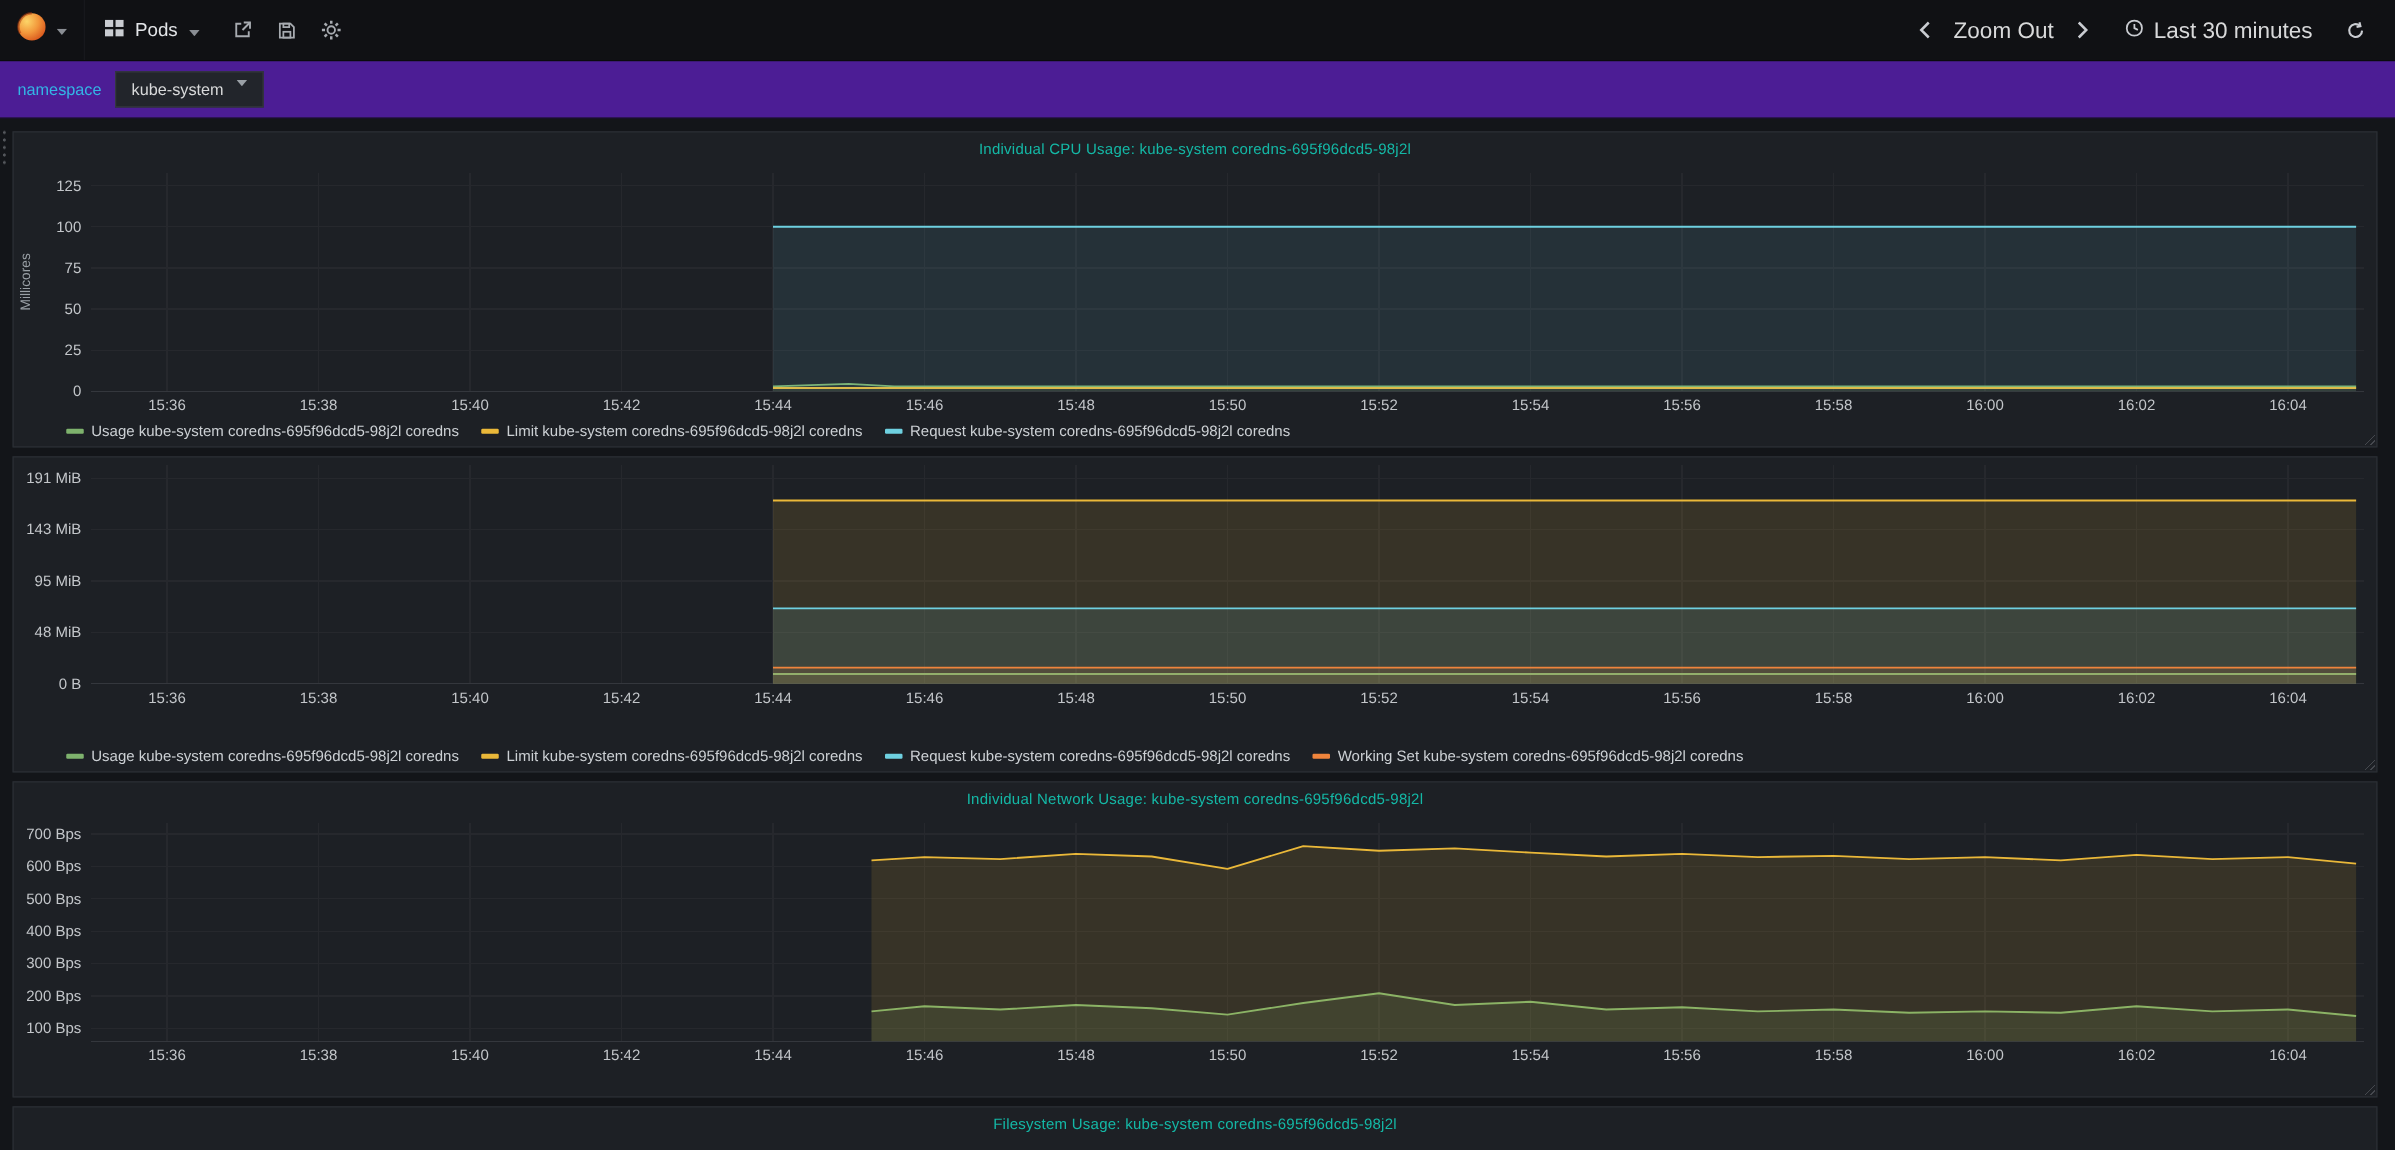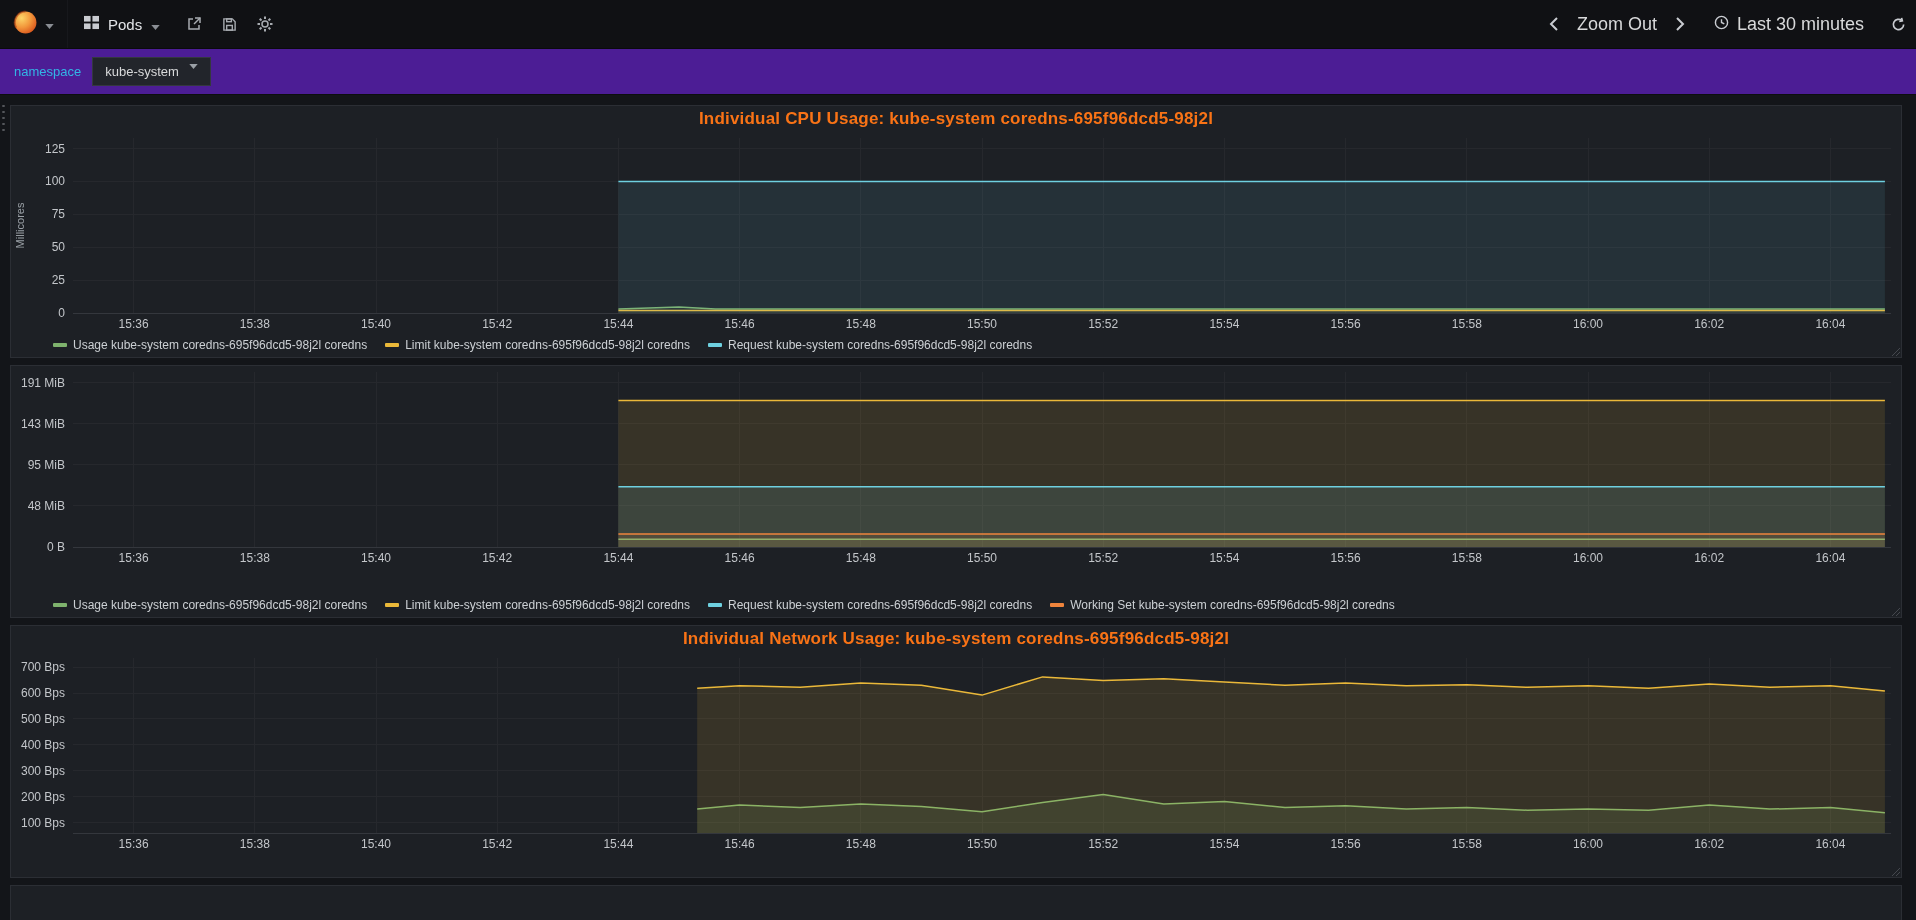--- a/index.html
+++ b/index.html
@@ -1,20 +1,20 @@
 <!DOCTYPE html>
 <html><head>
 <meta charset="utf-8">
 <style>
   *{margin:0;padding:0;box-sizing:border-box}
   html,body{width:1916px;height:920px;overflow:hidden;background:#131519;
     font-family:"Liberation Sans",sans-serif;color:#d8d9da}
   
   .navbar{height:49px;background:#101114;border-bottom:1px solid #0a0b0d;
-    display:flex;justify-content:space-between;}
+    display:flex;justify-content:space-between;padding-right:14px}
   .nav-left{display:flex;align-items:center;height:100%}
   .logo-btn{display:flex;align-items:center;gap:7px;padding:0 13px;height:100%;
     cursor:pointer;border-right:1px solid #17181c}
   .dash-picker{display:flex;align-items:center;gap:9px;padding:0 16px;cursor:pointer;
     font-size:15px;color:#e3e5e8}
   .icon-btn{padding:0 10px;height:100%;display:flex;align-items:center;cursor:pointer}
   .nav-right{display:flex;align-items:center;gap:2px}
   .textbtn{font-size:18px;color:#d8d9da;padding:0 7px;cursor:pointer;display:flex;
     align-items:center;gap:8px;height:49px}
   
@@ -22,21 +22,21 @@
     display:flex;align-items:center;gap:20px;padding:0 14px}
   .var-group{display:flex;align-items:center;gap:11px}
   .var-label{color:#33b5e5;font-size:13px}
   .var-value{background:#22252b;border:1px solid #34383f;padding:6px 12px;font-size:13px;
     color:#d8d9da;display:flex;align-items:flex-start;gap:10px;cursor:pointer}
   
   .dashboard{padding:10px 14px 0 10px;display:flex;flex-direction:column;gap:7px}
   .panel{background:#1d2025;border:1px solid #2b2e34;height:253px;display:flex;
     flex-direction:column;position:relative}
   .panel-title{height:26px;display:flex;align-items:center;justify-content:center;
-    font-size:17px;font-weight:bold;color:#f97316;cursor:pointer;letter-spacing:.2px}
+    font-size:12px;font-weight:normal;color:#14b8a6;cursor:pointer;letter-spacing:.2px}
   .chart{flex:1;min-height:0;cursor:crosshair}
   .legend{height:24px;display:flex;align-items:center;gap:18px;padding-left:42px;
     font-size:12px;color:#ccd0d4;overflow:hidden}
   .legend-item{display:flex;align-items:center;gap:6px;cursor:pointer;white-space:nowrap}
   .legend-swatch{width:14px;height:4px;border-radius:1px;display:inline-block}
   .resize-handle{position:absolute;right:1px;bottom:1px;width:10px;height:10px;
     cursor:nwse-resize;
     background:repeating-linear-gradient(135deg,transparent 0 2px,#45484e 2px 3px);
     clip-path:polygon(100% 0,100% 100%,0 100%)}
   .drag-grip{position:absolute;left:1px;top:103px;width:6px;height:30px;cursor:grab;
@@ -359,18 +359,19 @@
           <text x="1455.8" y="196" text-anchor="middle" font-size="12" fill="#c3c6ca">15:58</text>
           <text x="1577.0" y="196" text-anchor="middle" font-size="12" fill="#c3c6ca">16:00</text>
           <text x="1698.2" y="196" text-anchor="middle" font-size="12" fill="#c3c6ca">16:02</text>
           <text x="1819.4" y="196" text-anchor="middle" font-size="12" fill="#c3c6ca">16:04</text>
         </svg>
       </div>
     <div class="resize-handle"></div>
   </section>
 
   <section class="panel">
+    <div class="panel-title">Filesystem Usage: kube-system coredns-695f96dcd5-98j2l</div>
     <div class="chart"></div>
 
   </section>
 </main>
 
 <div class="drag-grip"></div>
 
 </body></html>

